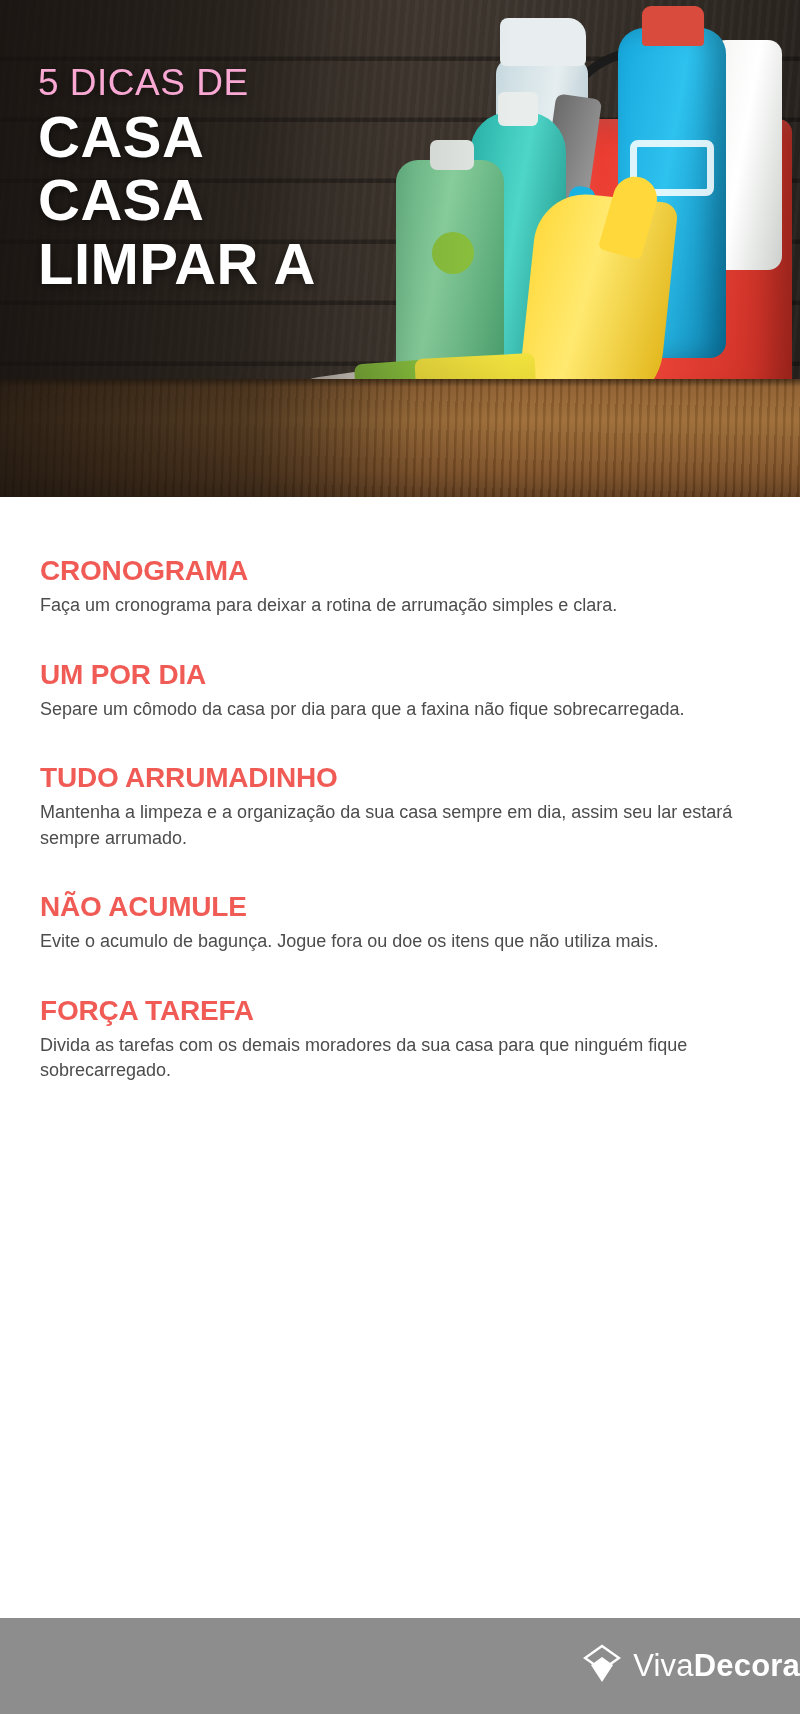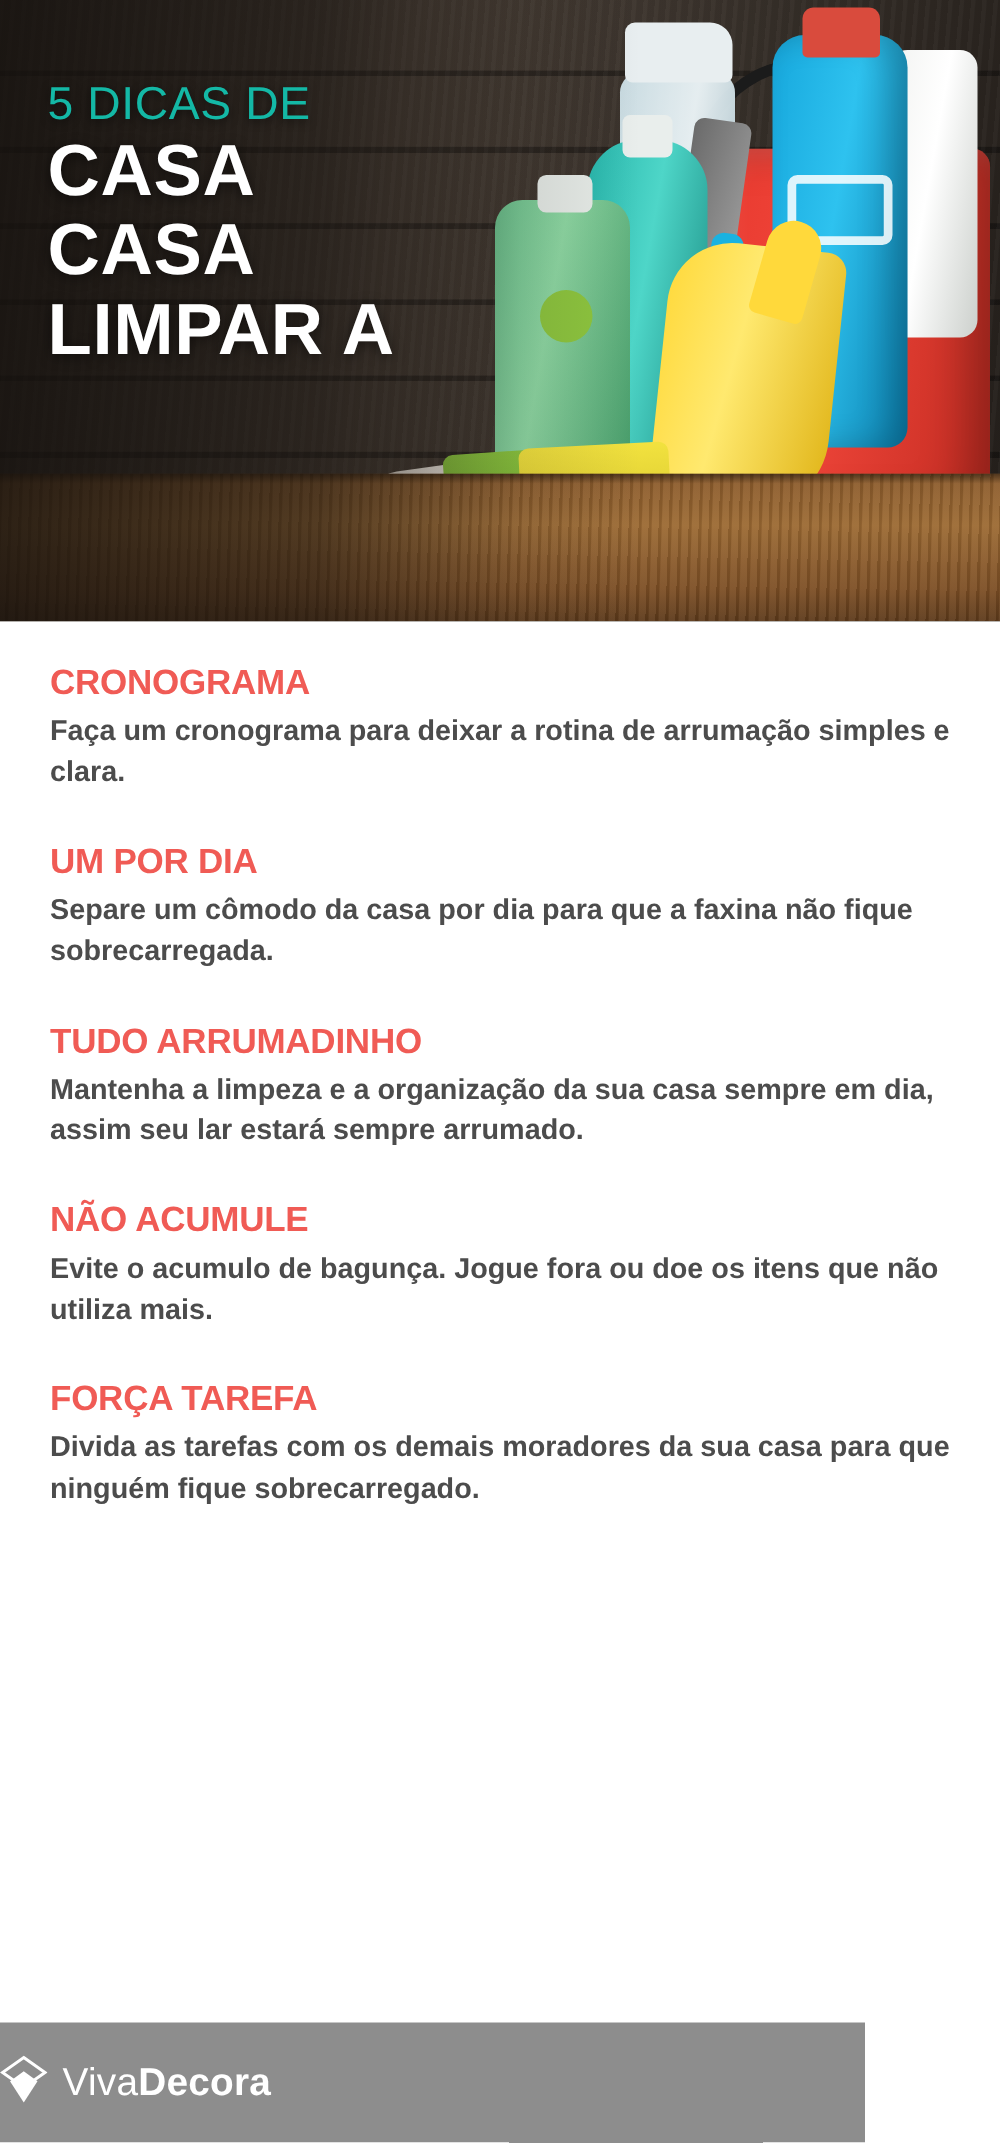--- a/index.html
+++ b/index.html
@@ -252,66 +252,66 @@
   .headline {
     position: absolute;
     left: 38px; top: 62px;
     width: 420px;
     z-index: 5;
   }
   .headline .line-1 {
     font-size: 37px;
     font-weight: 400;
     letter-spacing: 0.5px;
-    color: #14b8a6;
+    color: #f9a8d4;
     line-height: 1.15;
     text-shadow: 0 2px 8px rgba(0,0,0,0.55);
   }
   .headline .line-big {
     font-size: 58px;
     font-weight: 700;
     color: #ffffff;
     line-height: 1.1;
     letter-spacing: 0.5px;
     text-shadow: 0 2px 10px rgba(0,0,0,0.55);
   }
 
   
   .tips {
     position: absolute;
-    left: 0; top: 472px;
+    left: 0; top: 497px;
     width: 800px;
     padding: 58px 40px 0 40px;
   }
   .tip { margin-bottom: 40px; }
   .tip:last-child { margin-bottom: 0; }
   .tip-title {
     color: #f05b55;
     font-size: 28px;
     font-weight: 700;
     letter-spacing: -0.2px;
     margin-bottom: 6px;
   }
   .tip-text {
     color: #4c4c4c;
-    font-size: 23px;
+    font-size: 18px;
     line-height: 1.42;
-    font-weight: 700;
+    font-weight: 400;
   }
 
   
   .footer {
     position: absolute;
     left: 0; bottom: 0;
-    width: 692px;
+    width: 800px;
     height: 96px;
     background: #8d8d8d;
     display: flex;
     align-items: center;
-    justify-content: flex-start;
+    justify-content: flex-end;
     gap: 12px;
   }
   .footer-logo-mark { display: block; }
   .footer-logo-text {
     color: #ffffff;
     font-size: 31px;
     font-weight: 400;
     letter-spacing: 0.2px;
   }
   .footer-logo-text b { font-weight: 700; }

